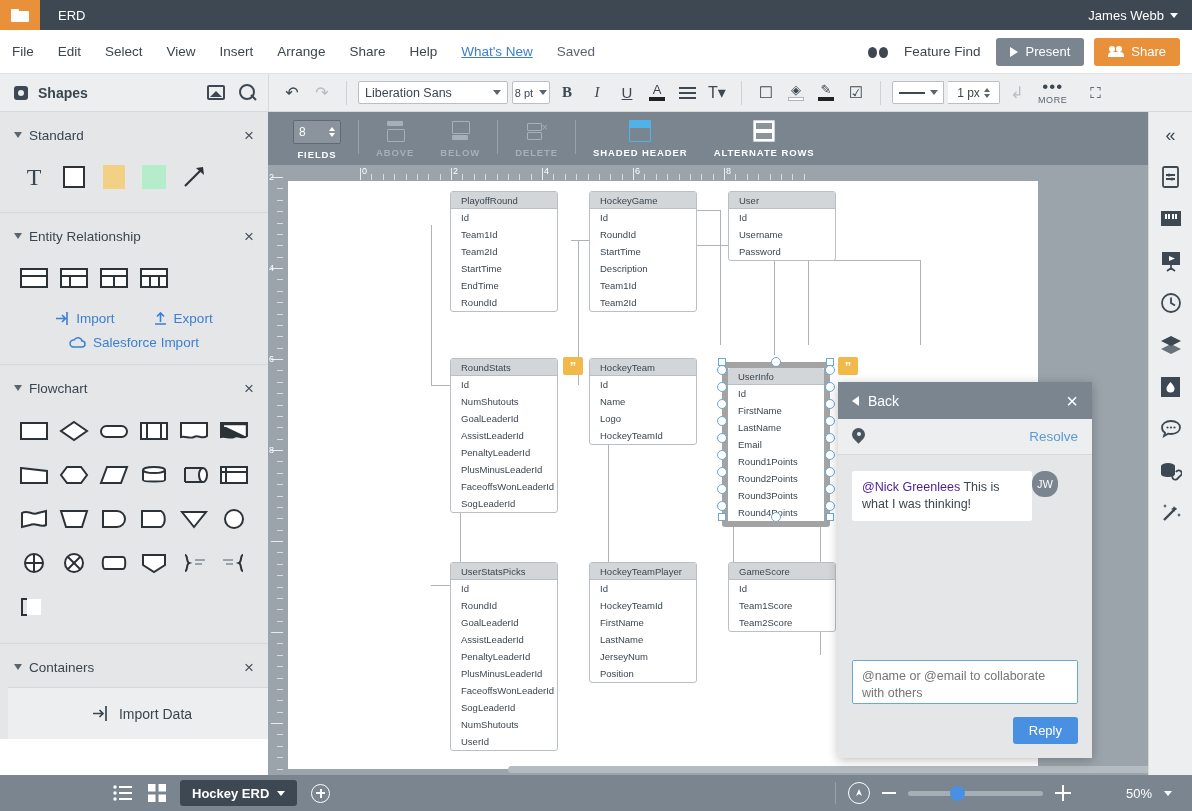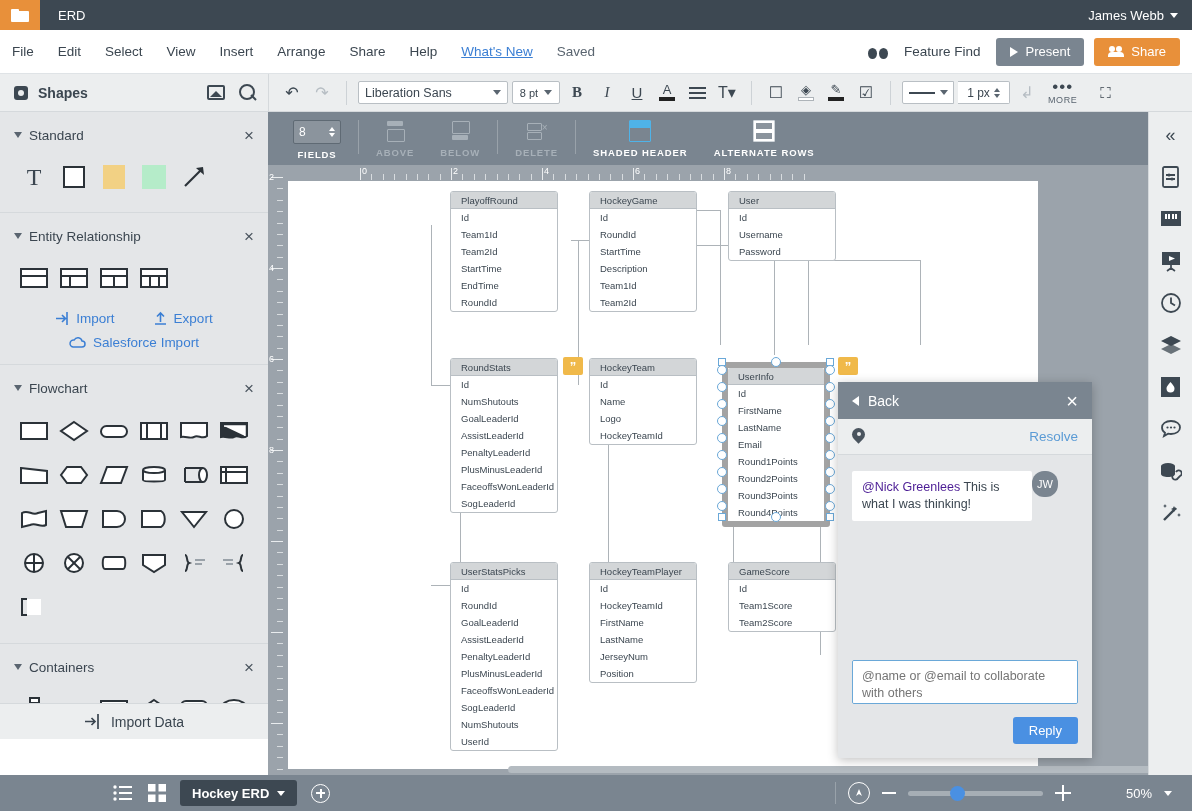--- a/index.html
+++ b/index.html
@@ -42,21 +42,21 @@
   .menubar {
     position:absolute; left:0; top:30px; width:1192px; height:44px;
     background:#fff; border-bottom:1px solid #dfe3e6;
     display:flex; align-items:center;
   }
   .menu-item { padding:0 12px; font-size:13.5px; color:#3b4650; cursor:pointer; line-height:44px; }
   .menu-item.link { color:#3b7fd4; text-decoration:underline; }
   .menu-item.saved { color:#5a6570; cursor:default; }
   .mb-right { margin-left:auto; display:flex; align-items:center; gap:10px; padding-right:12px; }
   .feature-find {
-    display:flex; align-items:flex-end; gap:16px; font-size:13.5px; color:#3b4650;
+    display:flex; align-items:center; gap:16px; font-size:13.5px; color:#3b4650;
     cursor:pointer; padding:0 6px;
   }
   .binoc { width:20px;height:13px; position:relative; }
   .binoc:before,.binoc:after{
     content:""; position:absolute; top:2px; width:9px;height:11px;border-radius:50%;
     background:#3d4852;
   }
   .binoc:before{left:0;} .binoc:after{right:0;}
   .btn-present {
     background:#7a8590; color:#fff; border:none; border-radius:3px;
@@ -106,21 +106,21 @@
   .tb-ic { width:26px;height:26px; display:flex;align-items:center;justify-content:center;
     cursor:pointer; color:#3d4852; font-size:16px; }
   .tb-ic.dim { color:#b6bdc3; }
   .sel-font {
     height:23px; border:1px solid #b9bfc4; background:#fff; border-radius:2px;
     width:150px; font-size:12.5px; display:flex;align-items:center;
     padding:0 6px; cursor:pointer; color:#3b4650;
   }
   .sel-size {
     height:23px; border:1px solid #b9bfc4; background:#fff; border-radius:2px;
-    width:48px; font-size:11px; display:flex;align-items:center;justify-content:center;
+    width:38px; font-size:11px; display:flex;align-items:center;justify-content:center;
     gap:6px; cursor:pointer; color:#3b4650;
   }
   .caret-sm { width:0;height:0;border-left:4px solid transparent;border-right:4px solid transparent;border-top:5px solid #5a6570; }
   .font-arrow { margin-left:auto; }
   .tb-b { font-weight:bold; font-size:15px; font-family:"Liberation Serif",serif; }
   .tb-i { font-style:italic; font-size:15px; font-family:"Liberation Serif",serif; }
   .tb-u { font-size:15px; text-decoration:underline; }
   .tcol { display:flex;flex-direction:column;align-items:center;justify-content:center;height:26px; }
   .tcol .bar { width:16px;height:4px;background:#222;margin-top:1px; }
   .tcol .barw { width:16px;height:4px;background:#fff;border:1px solid #aeb4b9;margin-top:1px; }
@@ -182,21 +182,21 @@
     border-top:6px solid #5a6570;margin-right:7px; }
   .sp-title { font-size:13.5px;color:#3b4650; }
   .sp-x { margin-left:auto;color:#4a545e;font-size:17px;cursor:pointer;line-height:1; }
   .sp-grid { display:flex;flex-wrap:wrap;padding:8px 14px 0;gap:0; }
   .sp-cell { width:40px;height:42px;display:flex;align-items:center;justify-content:center;cursor:pointer; }
   .sp-grid.fc .sp-cell { width:40px;height:44px; }
   .sp-links { display:flex;gap:38px;justify-content:center;margin-top:12px;font-size:13.5px;color:#3b7fd4; }
   .sp-link { display:flex;align-items:center;gap:6px;cursor:pointer; }
   .sp-link2 { display:flex;align-items:center;gap:6px;justify-content:center;margin-top:9px;font-size:13.5px;color:#3b7fd4;cursor:pointer; }
   .import-bar {
-    position:absolute;left:0;bottom:0;width:268px;height:36px;background:#eceeef;
+    position:absolute;left:8px;bottom:0;width:268px;height:52px;background:#eceeef;
     border-top:1px solid #d5d9dc;display:flex;align-items:center;justify-content:center;gap:10px;
     font-size:14px;color:#3b4650;cursor:pointer;
   }
 
   
   .canvas-wrap { position:absolute; left:268px; top:165px; width:924px; height:610px; background:#9ba3ab; }
   .ruler-h { position:absolute;left:0;top:0;width:924px;height:16px;background:#9ba3ab; }
   .ruler-v { position:absolute;left:0;top:0;width:16px;height:610px;background:#9ba3ab; }
   .rh-tick { position:absolute;top:9px;width:1px;height:6px;background:#d8dcdf; }
   .rh-tick.maj { top:3px;height:12px;background:#e9ecee; }

